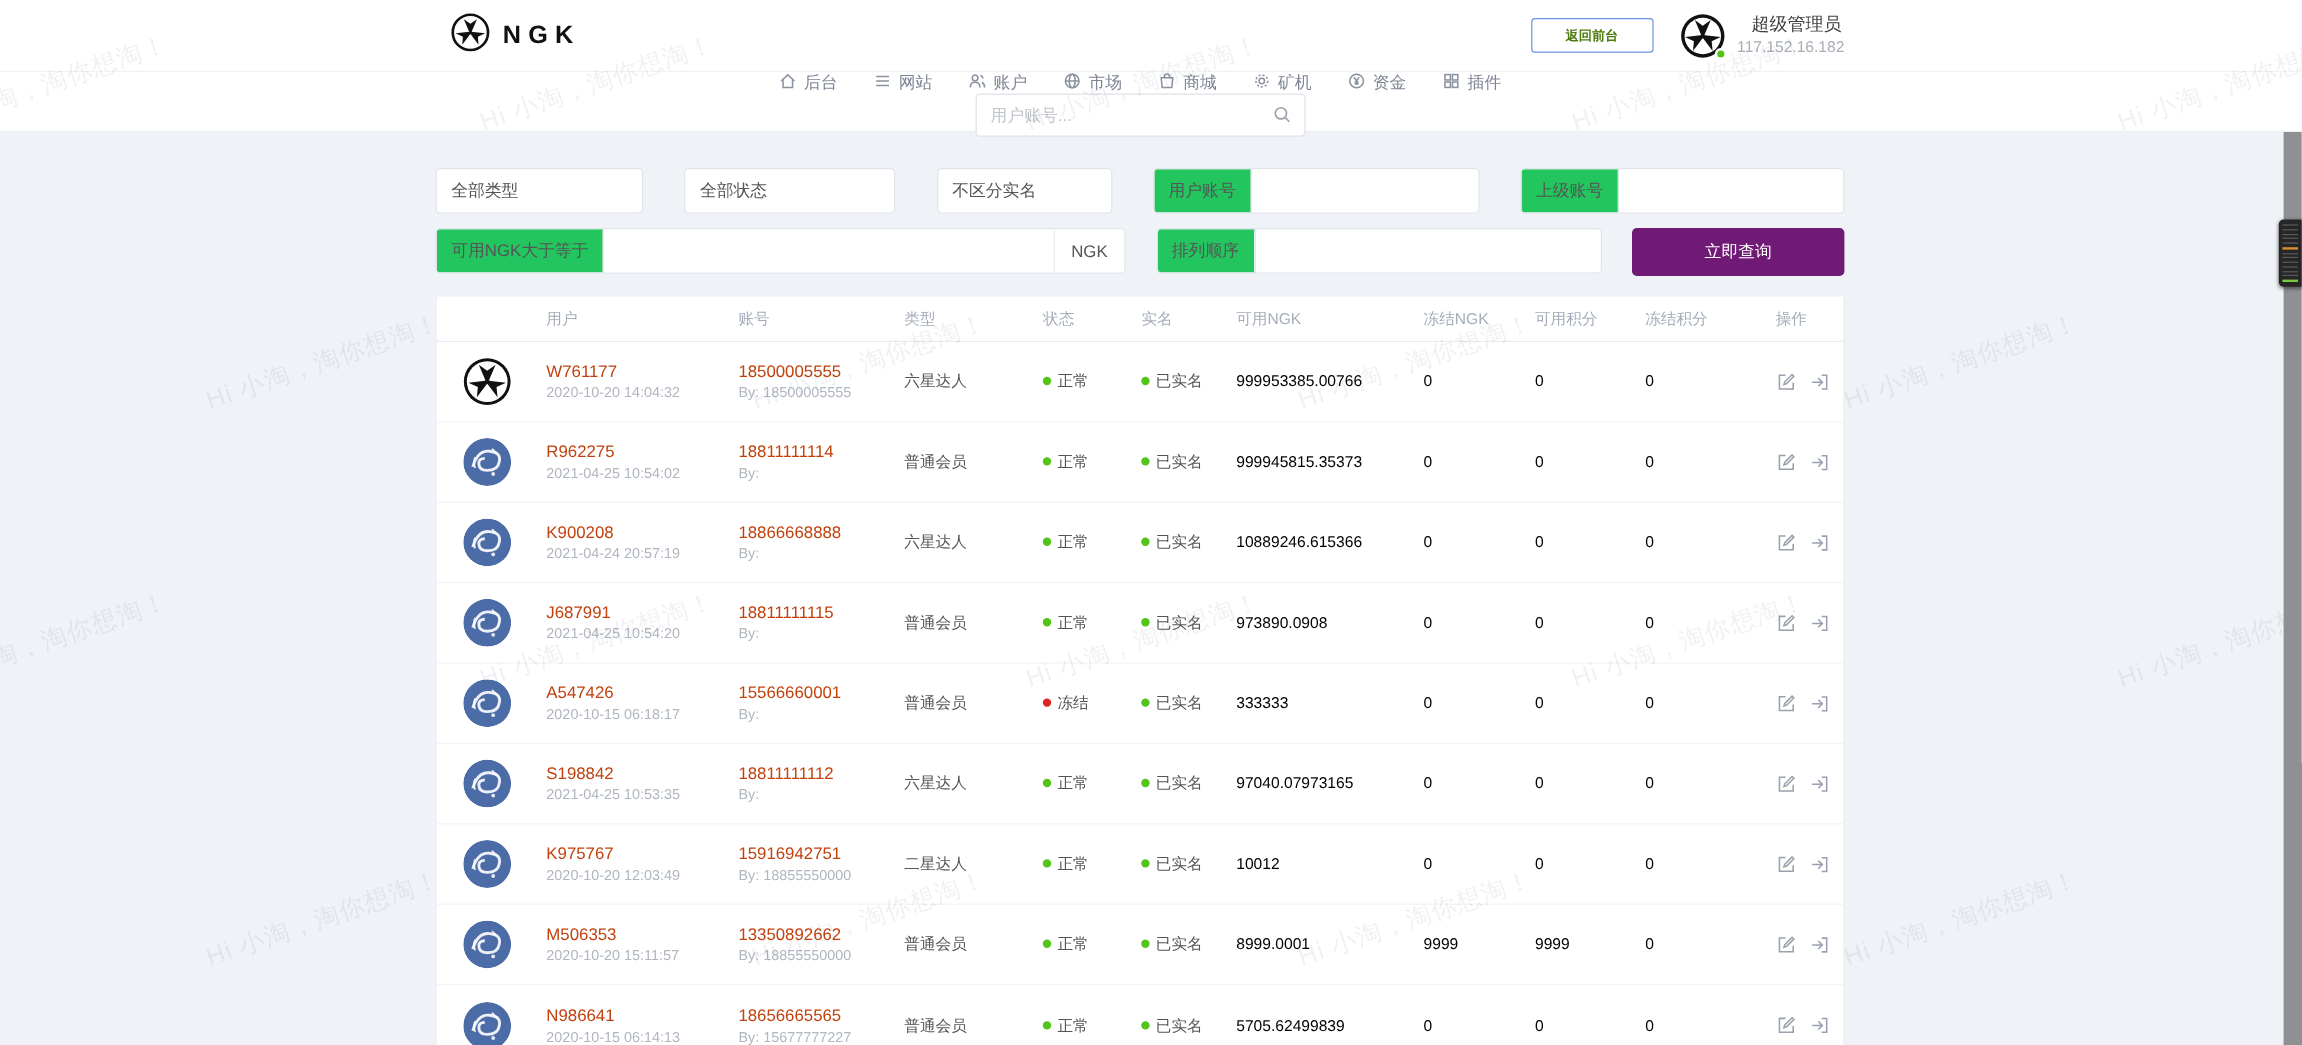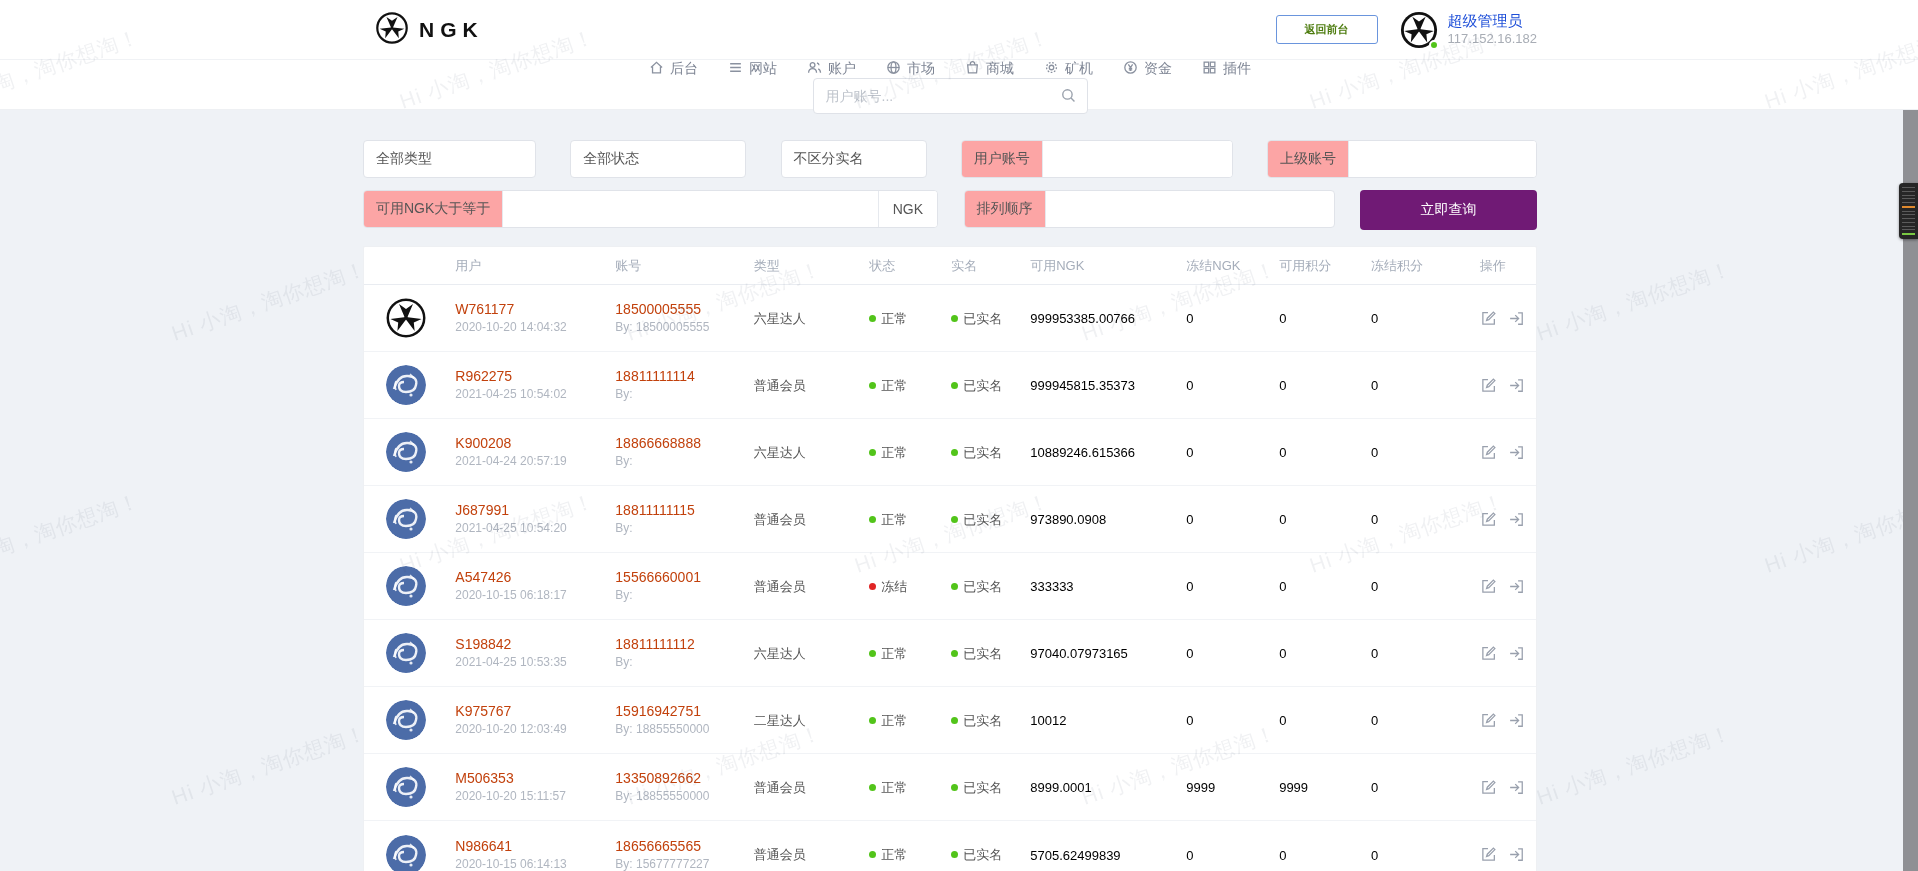--- a/index.html
+++ b/index.html
@@ -10,40 +10,40 @@
   .header { height:60px; background:#fff; border-bottom:1px solid #f0f2f5; position:relative; z-index:2; }
   .header-inner { margin-left:363px; width:1174px; height:100%; display:flex; align-items:center; justify-content:space-between; }
   .brand { display:flex; align-items:center; gap:10px; padding-left:12px; }
   .brand-text { font-size:21px; font-weight:700; letter-spacing:6px; color:#111; }
   .header-right { display:flex; align-items:center; gap:22px; }
   .back-btn { background:#fff; border:1px solid #6a95dd; color:#4d7c0f; font-size:11px; padding:6px 28px; border-radius:3px; cursor:pointer; font-weight:700; }
   .admin { display:flex; align-items:center; gap:10px; }
   .avatar-wrap { position:relative; width:38px; height:38px; }
   .presence-dot { position:absolute; right:-1px; bottom:-1px; width:10px; height:10px; border-radius:50%; background:#52c41a; border:2px solid #fff; }
   .admin-info { display:flex; flex-direction:column; line-height:1.25; }
-  .admin-name { font-size:15px; color:#1d4ed8; }
+  .admin-name { font-size:15px; color:#404040;margin-left:12px; }
   .admin-ip { font-size:13px; color:#a8adb5; }
 
   
   .nav { height:50px; background:#fff; border-bottom:1px solid #eef0f3; position:relative; z-index:2; }
   .nav-inner { margin-left:363px; width:1174px; height:100%; display:flex; align-items:center; justify-content:space-between;flex-direction:column; }
   .nav-items { display:flex; align-items:center; gap:30px; }
   .nav-item { display:flex; align-items:center; gap:6px; font-size:14px; color:#7e8594; cursor:pointer; text-decoration:none; }
   .nav-item svg { stroke:#8a919f; }
   .nav-search { position:relative; }
   .nav-search input { width:275px; height:36px; border:1px solid #dfe2e8; border-radius:4px; padding:0 34px 0 12px; font-size:14px; color:#555; background:#fff; outline:none; }
   .nav-search input::placeholder { color:#bfc4cc; }
   .search-icon { position:absolute; right:11px; top:9px; }
 
   
   .main { margin-left:363px; width:1174px; padding-top:30px; position:relative; z-index:1; }
   .filter-row { display:flex; justify-content:space-between; margin-bottom:12px; }
   .sel { height:38px; background:#fff; border:1px solid #e0e3e9; border-radius:4px; display:flex; align-items:center; padding:0 12px; font-size:14px; color:#555; cursor:pointer; }
   .igroup { height:38px; background:#fff; border:1px solid #e0e3e9; border-radius:4px; display:flex; overflow:hidden; }
-  .igroup .ilabel { background:#fca5a5; border-right:1px solid #e6e9ee; display:flex; align-items:center; padding:0 12px; font-size:14px; color:#555; white-space:nowrap; }
+  .igroup .ilabel { background:#22c55e; border-right:1px solid #e6e9ee; display:flex; align-items:center; padding:0 12px; font-size:14px; color:#555; white-space:nowrap; }
   .igroup input { border:none; outline:none; flex:1; padding:0 10px; font-size:14px; color:#333; min-width:0; }
   .igroup .isuffix { border-left:1px solid #e6e9ee; display:flex; align-items:center; padding:0 14px; font-size:14px; color:#555; background:#fff; }
   .igroup .isel { flex:1; display:flex; align-items:center; justify-content:center; font-size:14px; color:#555; cursor:pointer; }
   .query-btn { width:177px; height:40px; background:#701a75; color:#fff; border:none; border-radius:4px; font-size:14px; cursor:pointer; }
 
   
   .table { margin-top:16px; background:#fff; border:1px solid #eef0f3; border-radius:2px; }
   .trow { display:flex; align-items:center; }
   .thead { height:38px; border-bottom:1px solid #e9ecf1; }
   .thead .cell { font-size:13px; color:#a5adba; }

